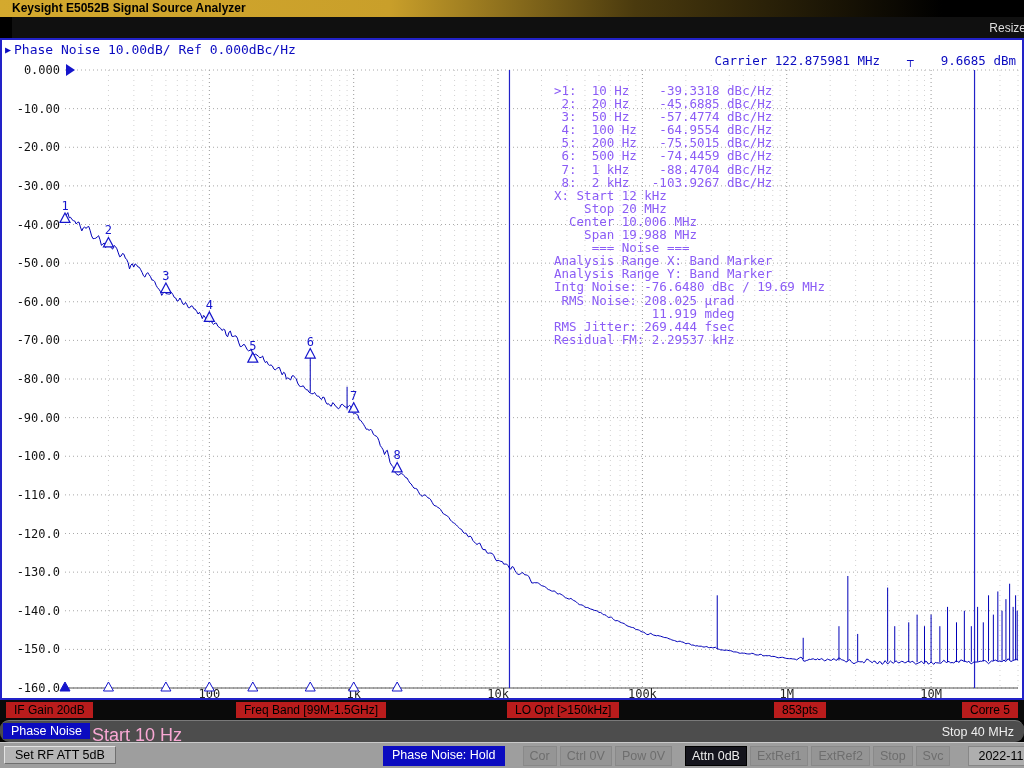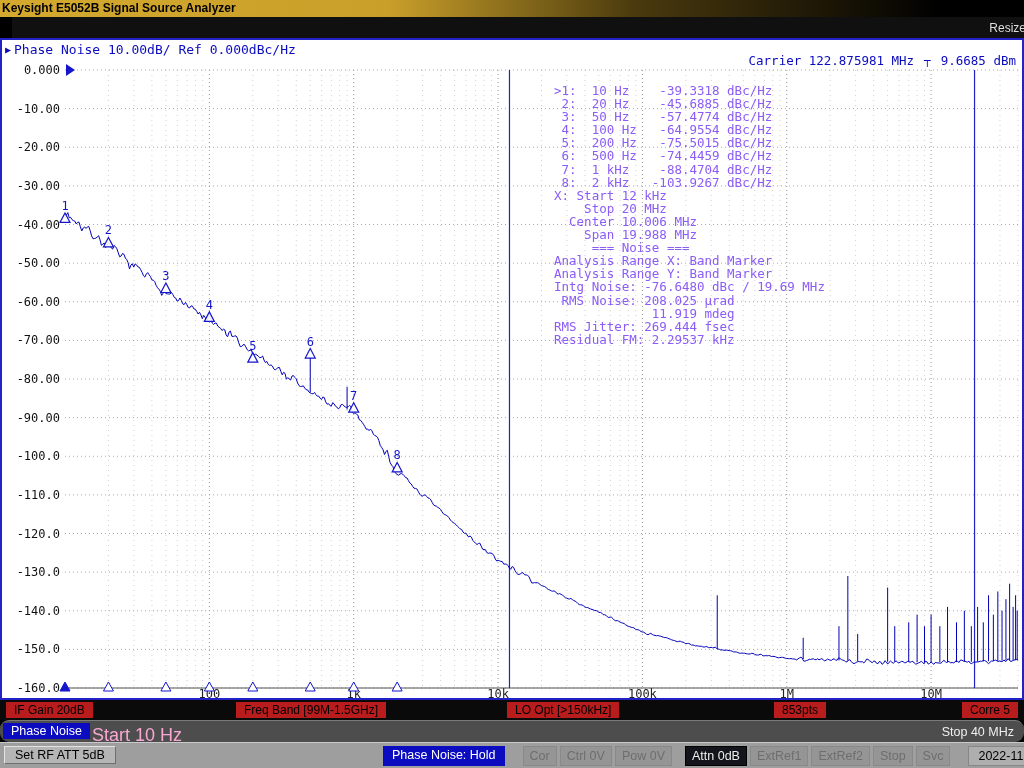--- a/index.html
+++ b/index.html
@@ -2,31 +2,31 @@
 <html><head>
 <meta charset="utf-8">
 <style>
   html,body{margin:0;padding:0;width:1024px;height:768px;background:#000;overflow:hidden;
     font-family:"Liberation Sans",sans-serif;}
   .screen{position:absolute;inset:0;width:1024px;height:768px;}
 
   
   .titlebar{position:absolute;left:0;top:0;width:1024px;height:17px;
     background:linear-gradient(90deg,#d4a92e 0%,#c99f2a 38%,#4a3a0e 62%,#000 92%);
-    color:#000;font:bold 12px/17px "Liberation Sans",sans-serif;padding-left:2px;box-sizing:border-box;}
+    color:#000;font:bold 12px/17px "Liberation Sans",sans-serif;padding-left:12px;box-sizing:border-box;}
   .menustrip{position:absolute;left:12px;top:17px;width:1024px;height:21px;background:#101010;}
   .resize{position:absolute;right:10px;top:4px;color:#dedede;font-size:12px;cursor:pointer;}
 
   
   .panel{position:absolute;left:0;top:38px;width:1024px;height:662px;background:#fff;}
   .panel svg{position:absolute;left:0;top:0;}
   .trace-header{position:absolute;left:5px;top:4px;z-index:3;display:flex;align-items:center;gap:3px;
     color:#0b0bc0;font:13px "DejaVu Sans Mono",monospace;}
   .ptr{font-size:10px;line-height:13px;}
-  .carrier{position:absolute;right:8px;top:15px;z-index:3;display:flex;gap:10px;align-items:center;
+  .carrier{position:absolute;right:8px;top:15px;z-index:3;display:flex;gap:27px;align-items:center;
     color:#0b0bc0;font:12.5px "DejaVu Sans Mono",monospace;}
   .tsym{font-size:11px;}
   .marker-info{position:absolute;left:538px;top:30px;margin:16px;z-index:3;white-space:pre;
     color:#8b5cf6;font:12.5px/13.1px "DejaVu Sans Mono",monospace;}
 
   
   .row1{position:absolute;left:0;top:700px;width:1024px;height:20px;background:#0a0a0a;}
   .chip1{position:absolute;top:2px;height:16px;line-height:16px;background:#b91c1c;color:#000;
     font-size:12px;padding:0 8px;white-space:nowrap;}
   .c-ifgain{left:6px;} .c-freqband{left:236px;} .c-loopt{left:507px;} .c-pts{left:774px;} .c-corr{right:6px;}

